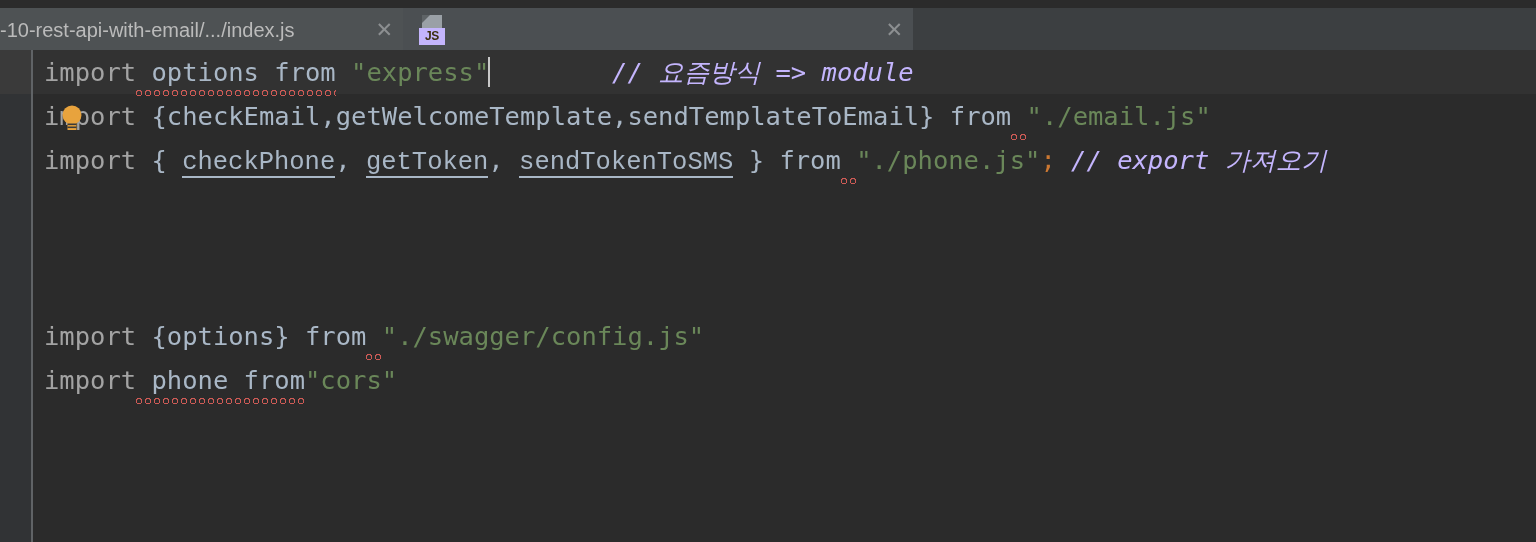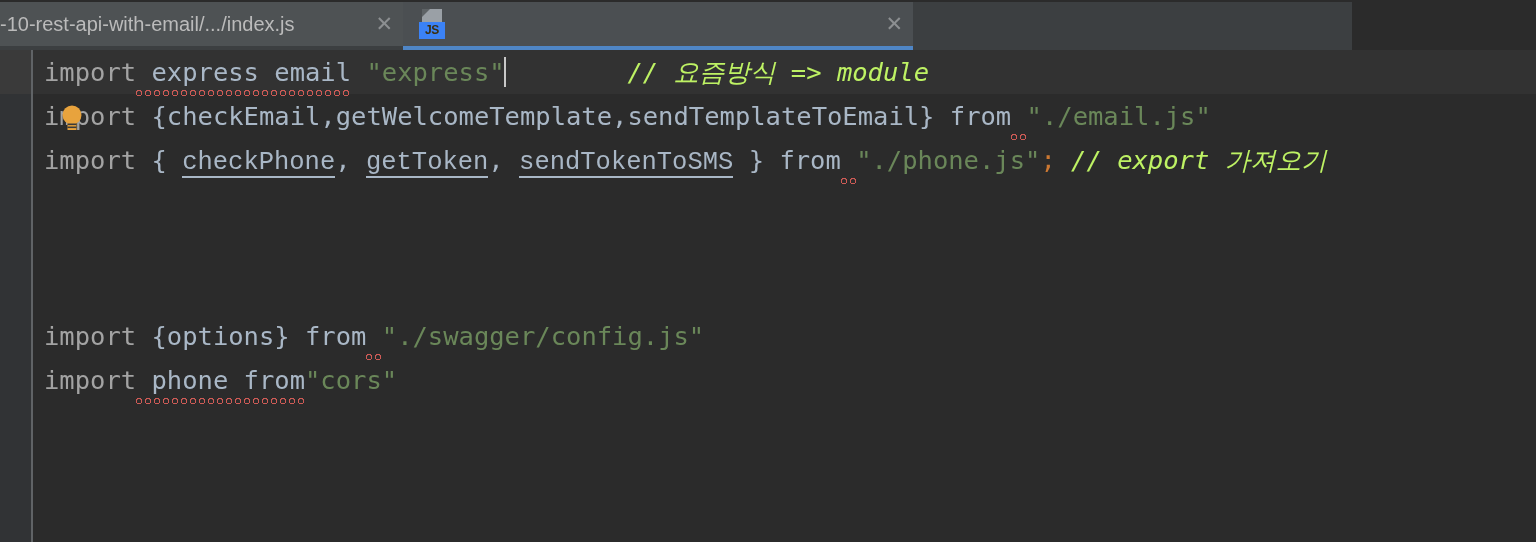--- a/index.html
+++ b/index.html
@@ -10,22 +10,22 @@
   body {
     width: 1536px;
     height: 542px;
     overflow: hidden;
     font-family: "DejaVu Sans Mono", monospace;
   }
 
   
   #tabbar {
     position: absolute;
-    left: 0; top: 2px;
-    width: 1352px;
+    left: 0; top: 8px;
+    width: 1536px;
     height: 50px;
     background: #3c3f41;
   }
   .tab {
     position: absolute;
     top: 0;
     height: 44px;
     display: flex;
     align-items: center;
     box-sizing: border-box;
@@ -101,21 +101,21 @@
     position: absolute;
     left: 3px; top: 0;
     width: 0; height: 0;
     border-left: 8px solid #5e6366;
     border-bottom: 8px solid transparent;
   }
   .js-icon .badge {
     position: absolute;
     left: 0; top: 13px;
     width: 26px; height: 17px;
-    background: #3b82f6;
+    background: #c4b5fd;
     color: #3c2f10;
     font-family: "Liberation Sans", sans-serif;
     font-size: 12px;
     font-weight: bold;
     line-height: 17px;
     text-align: center;
     letter-spacing: -0.3px;
   }
 
   
@@ -165,21 +165,21 @@
     left: 0; top: 0;
     width: 31px; height: 44px;
     background: #3a3a3a;
   }
 
   .kw   { color: #a3a3a3; }
   .id   { color: #a9b7c6; }
   .str  { color: #6a8759; }
   .punc { color: #a9b7c6; }
   .semi { color: #cc7832; }
-  .cmt  { color: #bef264; font-style: italic; }
+  .cmt  { color: #c4b5fd; font-style: italic; }
 
   
   .wavy-warn {
     background-image:
       radial-gradient(circle at 2px 3.2px, transparent 2.0px, #bbb529 2.1px, #bbb529 2.9px, transparent 3.0px);
     background-size: 6px 7px;
     background-repeat: repeat-x;
     background-position: 0 33px;
     padding-bottom: 0;
   }
@@ -252,21 +252,21 @@
   <div class="tab-underline"></div>
 </div>
 
 <div id="editor">
   <div id="gutter">
     <div id="current-line-gutter"></div>
   </div>
   <div id="gutter-sep"></div>
 
   <div id="code">
-      <div class="line current"><span class="kw">import</span><span class="id wavy-err"> express email</span><span class="id"> </span><span class="str">"express"</span><span class="caret"></span><span class="id">        </span><span class="cmt">// 요즘방식 =&gt; module</span></div>
+      <div class="line current"><span class="kw">import</span><span class="id wavy-err"> options from</span><span class="id"> </span><span class="str">"express"</span><span class="caret"></span><span class="id">        </span><span class="cmt">// 요즘방식 =&gt; module</span></div>
       <div class="line"><span class="kw">import</span><span class="punc"> {</span><span class="id wavy-warn">checkEmail,getWelcomeTemplate,sendTemplateToEmail</span><span class="punc">} from</span><span class="id wavy-err"> </span><span class="str">"./email.js"</span></div>
       <div class="line"><span class="kw">import</span><span class="punc"> { </span><span class="ul-wrap"><span class="id wavy-warn">checkPhone</span><span class="solid-line"></span></span><span class="punc">, </span><span class="ul-wrap"><span class="id wavy-warn">getToken</span><span class="solid-line"></span></span><span class="punc">, </span><span class="ul-wrap"><span class="id wavy-warn">sendTokenToSMS</span><span class="solid-line"></span></span><span class="punc"> } from</span><span class="id wavy-err"> </span><span class="str">"./phone.js"</span><span class="semi">;</span><span class="cmt"> // export 가져오기</span></div>
       <div class="line"></div>
       <div class="line"></div>
       <div class="line"></div>
       <div class="line"><span class="kw">import</span><span class="punc"> {</span><span class="id wavy-warn">options</span><span class="punc">} from</span><span class="id wavy-err"> </span><span class="str">"./swagger/config.js"</span></div>
       <div class="line"><span class="kw">import</span><span class="id wavy-err"> phone from</span><span class="str">"cors"</span></div>
       <div class="line"></div>
     </div>
 

